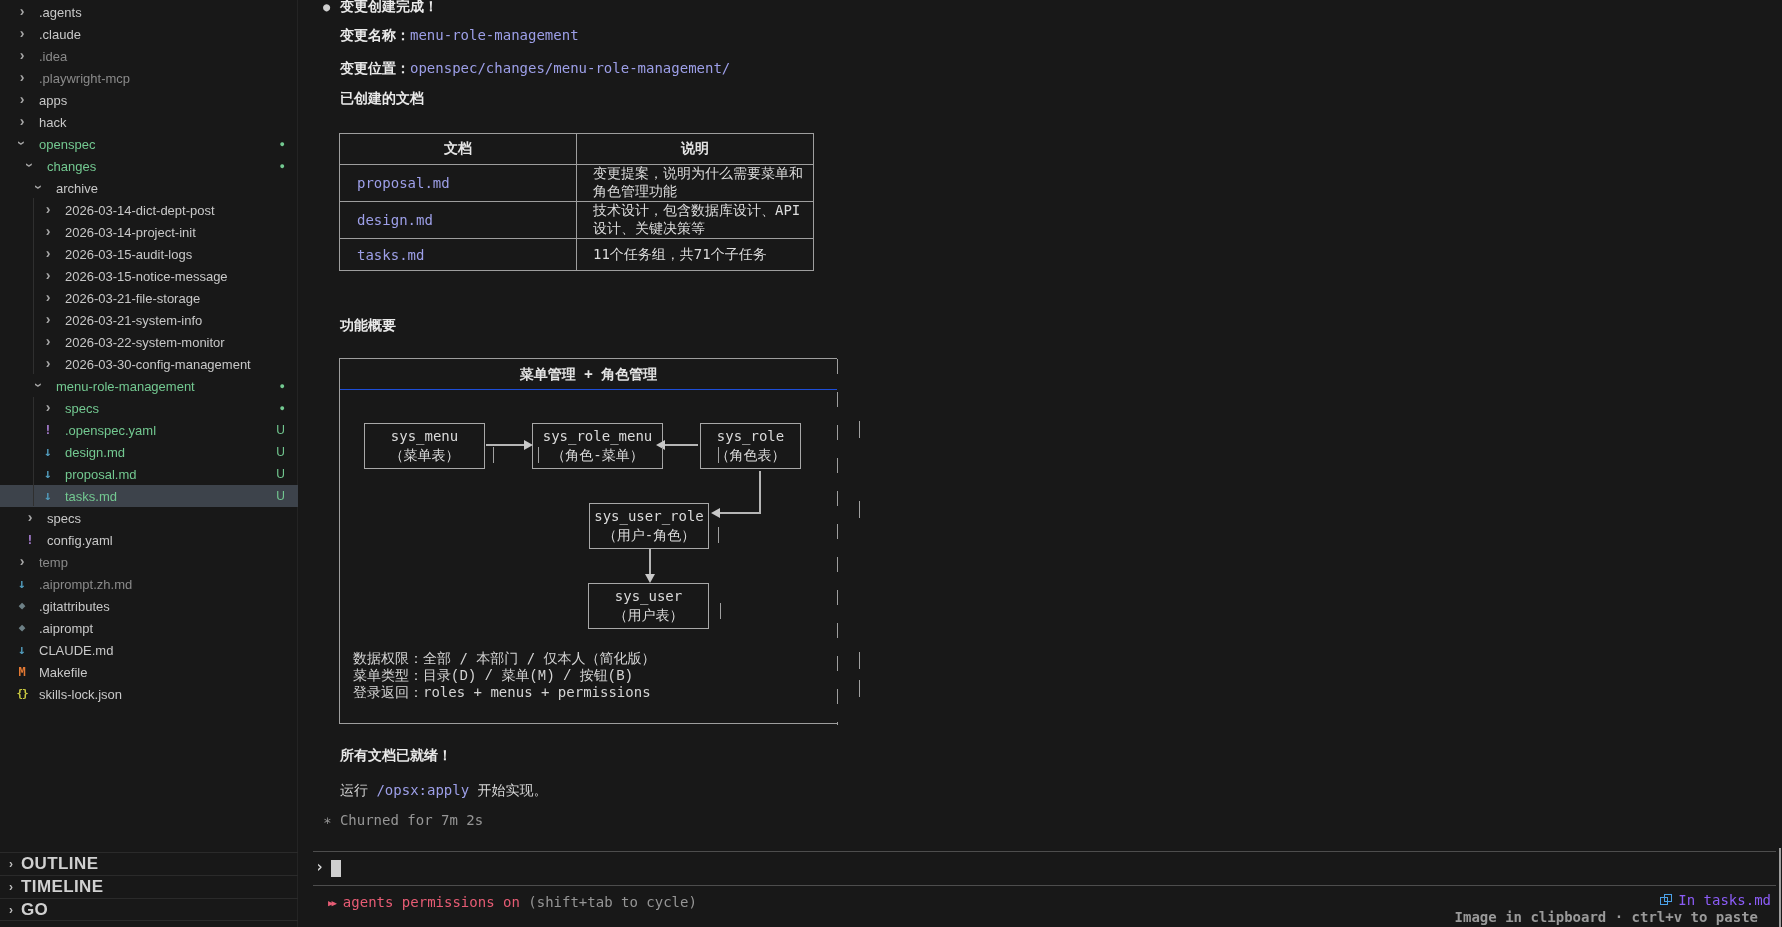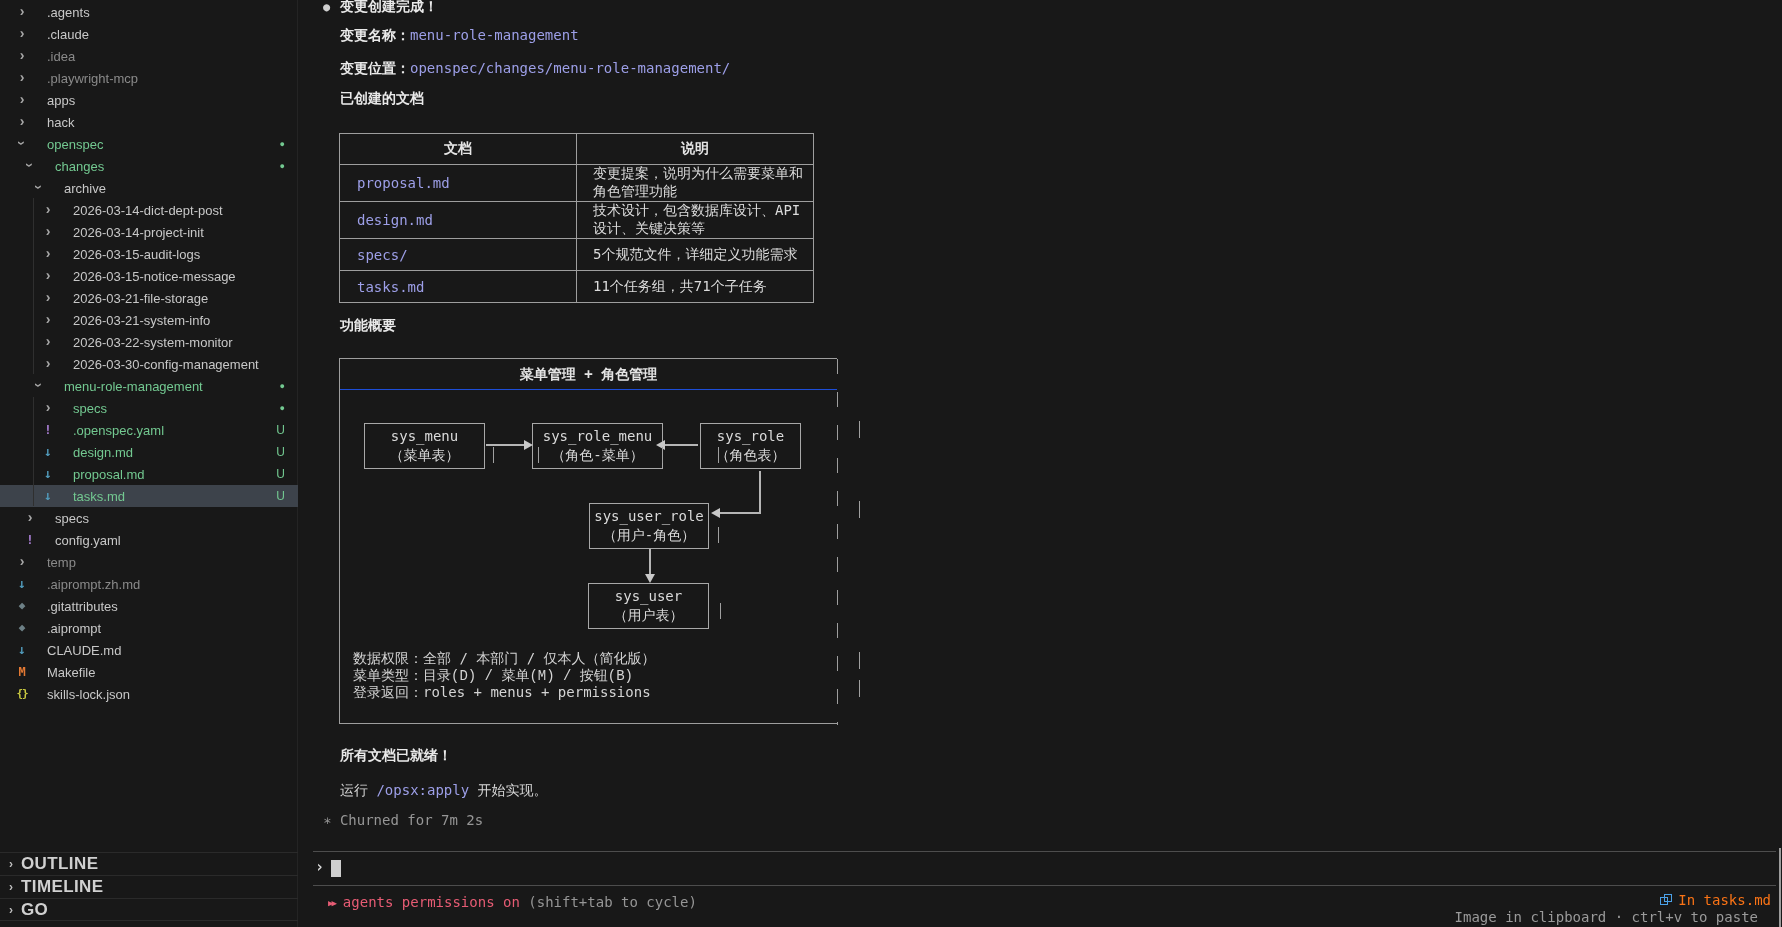--- a/index.html
+++ b/index.html
@@ -26,21 +26,21 @@
   .ficon {
     display:inline-block; width:16px; flex:0 0 16px; text-align:center;
     font-size:12px; font-weight:700; line-height:22px;
     font-family:"DejaVu Sans Mono", monospace;
   }
   .icon-md   { color:#519aba; font-size:13px; }
   .icon-yaml { color:#a37acc; font-size:13px; }
   .icon-git  { color:#6d8086; font-size:11px; }
   .icon-make { color:#e37933; }
   .icon-json { color:#cbcb41; font-size:11px; letter-spacing:-1px; }
-  .tlabel { margin-left:17px; }
+  .tlabel { margin-left:9px; }
   .tone-normal { color:#c8c8c8; }
   .tone-green  { color:#73c991; }
   .tone-dim    { color:#8a8a8a; }
   .badge { margin-left:auto; margin-right:13px; color:#73c991; }
   .b-dot { font-size:9px; }
   .b-U   { font-size:12px; font-family:"Liberation Sans",sans-serif; }
   .guide { position:absolute; width:1px; background:#2f2f2f; left:33px; }
 
   #side-panels { position:absolute; left:0; top:852px; width:298px; }
   .panel-row {
@@ -103,22 +103,22 @@
     background:repeating-linear-gradient(180deg,#9e9e9e 0 15px,transparent 15px 33px);
   }
 
   
   .hr { position:absolute; left:15px; width:1463px; height:1px; background:#4d4d4d; }
   #prompt-char { position:absolute; left:17px; top:858px; font-size:15px; font-weight:700; color:#d9d9d9; }
   #cursor { position:absolute; left:33px; top:860px; width:10px; height:17px; background:#cfcfcf; }
   #mode-line { position:absolute; left:30px; top:894px; white-space:pre; }
   .pink { color:#e75c74; }
   .mode-arrows { font-size:9px; letter-spacing:-2px; margin-right:8px; vertical-align:1px; }
-  #file-line { position:absolute; right:11px; top:892px; color:#f97316; white-space:pre; }
-  #clip-line { position:absolute; right:24px; top:909px; color:#9a9a9a; white-space:pre; }
+  #file-line { position:absolute; right:11px; top:892px; color:#8b5cf6; white-space:pre; }
+  #clip-line { position:absolute; right:24px; top:909px; color:#9a9a9a; white-space:pre;font-weight:bold; }
   .dup-icon { display:inline-block; position:relative; width:12px; height:11px; margin-right:6px; }
   .dup-icon i { position:absolute; display:block; border:1px solid #4ba1e8; width:8px; height:8px; }
   .dup-icon i.b { left:0; bottom:0; }
   .dup-icon i.f { right:0; top:0; background:#181818; }
   #edge-line { position:absolute; right:1px; top:848px; width:2px; height:79px; background:#9c9c9c; }
 </style>
 </head>
 <body>
 
 <div id="sidebar">
@@ -299,24 +299,20 @@
     <tbody id="docs-table-body">
         <tr>
           <td class="td-doc">proposal.md</td>
           <td class="td-desc">变更提案，说明为什么需要菜单和角色管理功能</td>
         </tr>
         <tr>
           <td class="td-doc">design.md</td>
           <td class="td-desc">技术设计，包含数据库设计、API设计、关键决策等</td>
         </tr>
         <tr>
-          <td class="td-doc">specs/</td>
-          <td class="td-desc">5个规范文件，详细定义功能需求</td>
-        </tr>
-        <tr>
           <td class="td-doc">tasks.md</td>
           <td class="td-desc">11个任务组，共71个子任务</td>
         </tr>
       </tbody>
   </table>
 
   <div class="t-line bold" style="left:42px;top:317px">功能概要</div>
 
   <div id="diagram">
     <div id="diagram-title">菜单管理 + 角色管理</div>

